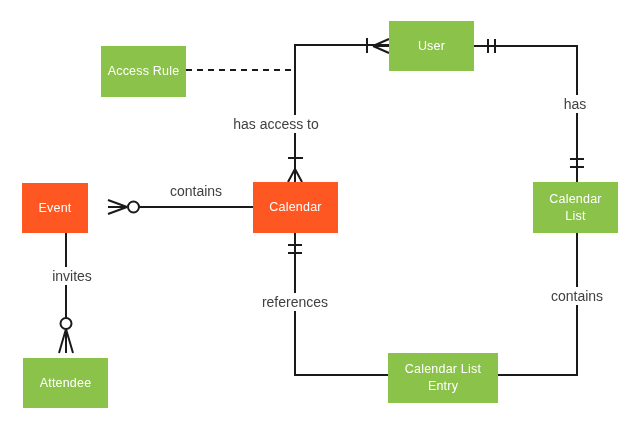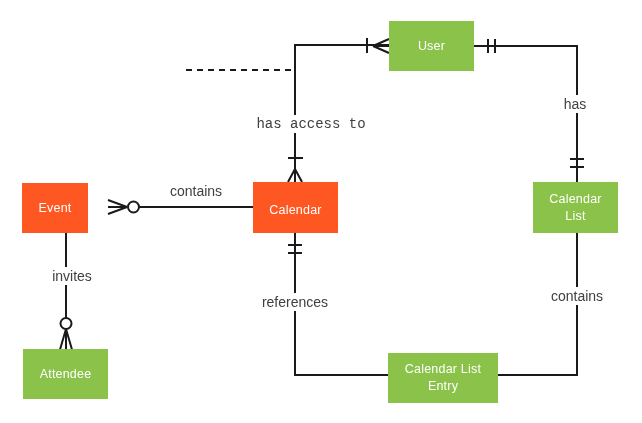--- a/index.html
+++ b/index.html
@@ -13,21 +13,21 @@
   .wires{position:absolute;left:0;top:0;width:642px;height:423px;}
   .entity{
     position:absolute;
     display:flex;align-items:center;justify-content:center;
     text-align:center;
     color:#ffffff;
     font-size:12.5px;
     line-height:1.35;
     letter-spacing:0.2px;
     box-sizing:border-box;
-    padding:14px 6px;
+    padding:3px 6px;
   }
   .entity.green{background:#8BC34A;}
   .entity.orange{background:#FF5722;}
   .rel-label{
     position:absolute;
     transform:translate(-50%,-50%);
     background:#ffffff;
     color:#404040;
     font-size:14px;
     padding:1px 4px;
@@ -76,50 +76,53 @@
       <path d="M288 245 H302 M288 253 H302"></path>
     </g>
 
     <g>
       <path d="M577 233 V375 H475"></path>
       <path d="M496 368 V382"></path>
       <path d="M488 375 L475 368 M488 375 H475 M488 375 L475 382"></path>
     </g>
   </svg>
 
+  <div class="entity green" style="left:101px;top:46px;width:85px;height:51px;">
+    <span>Access Rule</span>
+  </div>
 
   <div class="entity green" style="left:389px;top:21px;width:85px;height:50px;">
     <span>User</span>
   </div>
 
   <div class="entity orange" style="left:22px;top:183px;width:66px;height:50px;">
     <span>Event</span>
   </div>
 
-  <div class="entity orange" style="left:253px;top:182px;width:85px;height:51px;align-items:flex-end;">
+  <div class="entity orange" style="left:253px;top:182px;width:85px;height:51px;">
     <span>Calendar</span>
   </div>
 
   <div class="entity green" style="left:533px;top:182px;width:85px;height:51px;">
     <span>Calendar List</span>
   </div>
 
-  <div class="entity green" style="left:23px;top:349px;width:85px;height:50px;">
+  <div class="entity green" style="left:23px;top:358px;width:85px;height:50px;">
     <span>Attendee</span>
   </div>
 
   <div class="entity green" style="left:388px;top:353px;width:110px;height:50px;">
     <span>Calendar List Entry</span>
   </div>
 
   <div class="rel-label" style="left:196px;top:191px;">contains</div>
 
   <div class="rel-label" style="left:72px;top:276px;">invites</div>
 
-  <div class="rel-label" style="left:311px;top:124px;font-family:Liberation Mono, monospace;">has access to</div>
+  <div class="rel-label" style="left:276px;top:124px;">has access to</div>
 
   <div class="rel-label" style="left:575px;top:104px;">has</div>
 
   <div class="rel-label" style="left:295px;top:302px;">references</div>
 
   <div class="rel-label" style="left:577px;top:296px;">contains</div>
 
 </div>
 
 </body></html>

